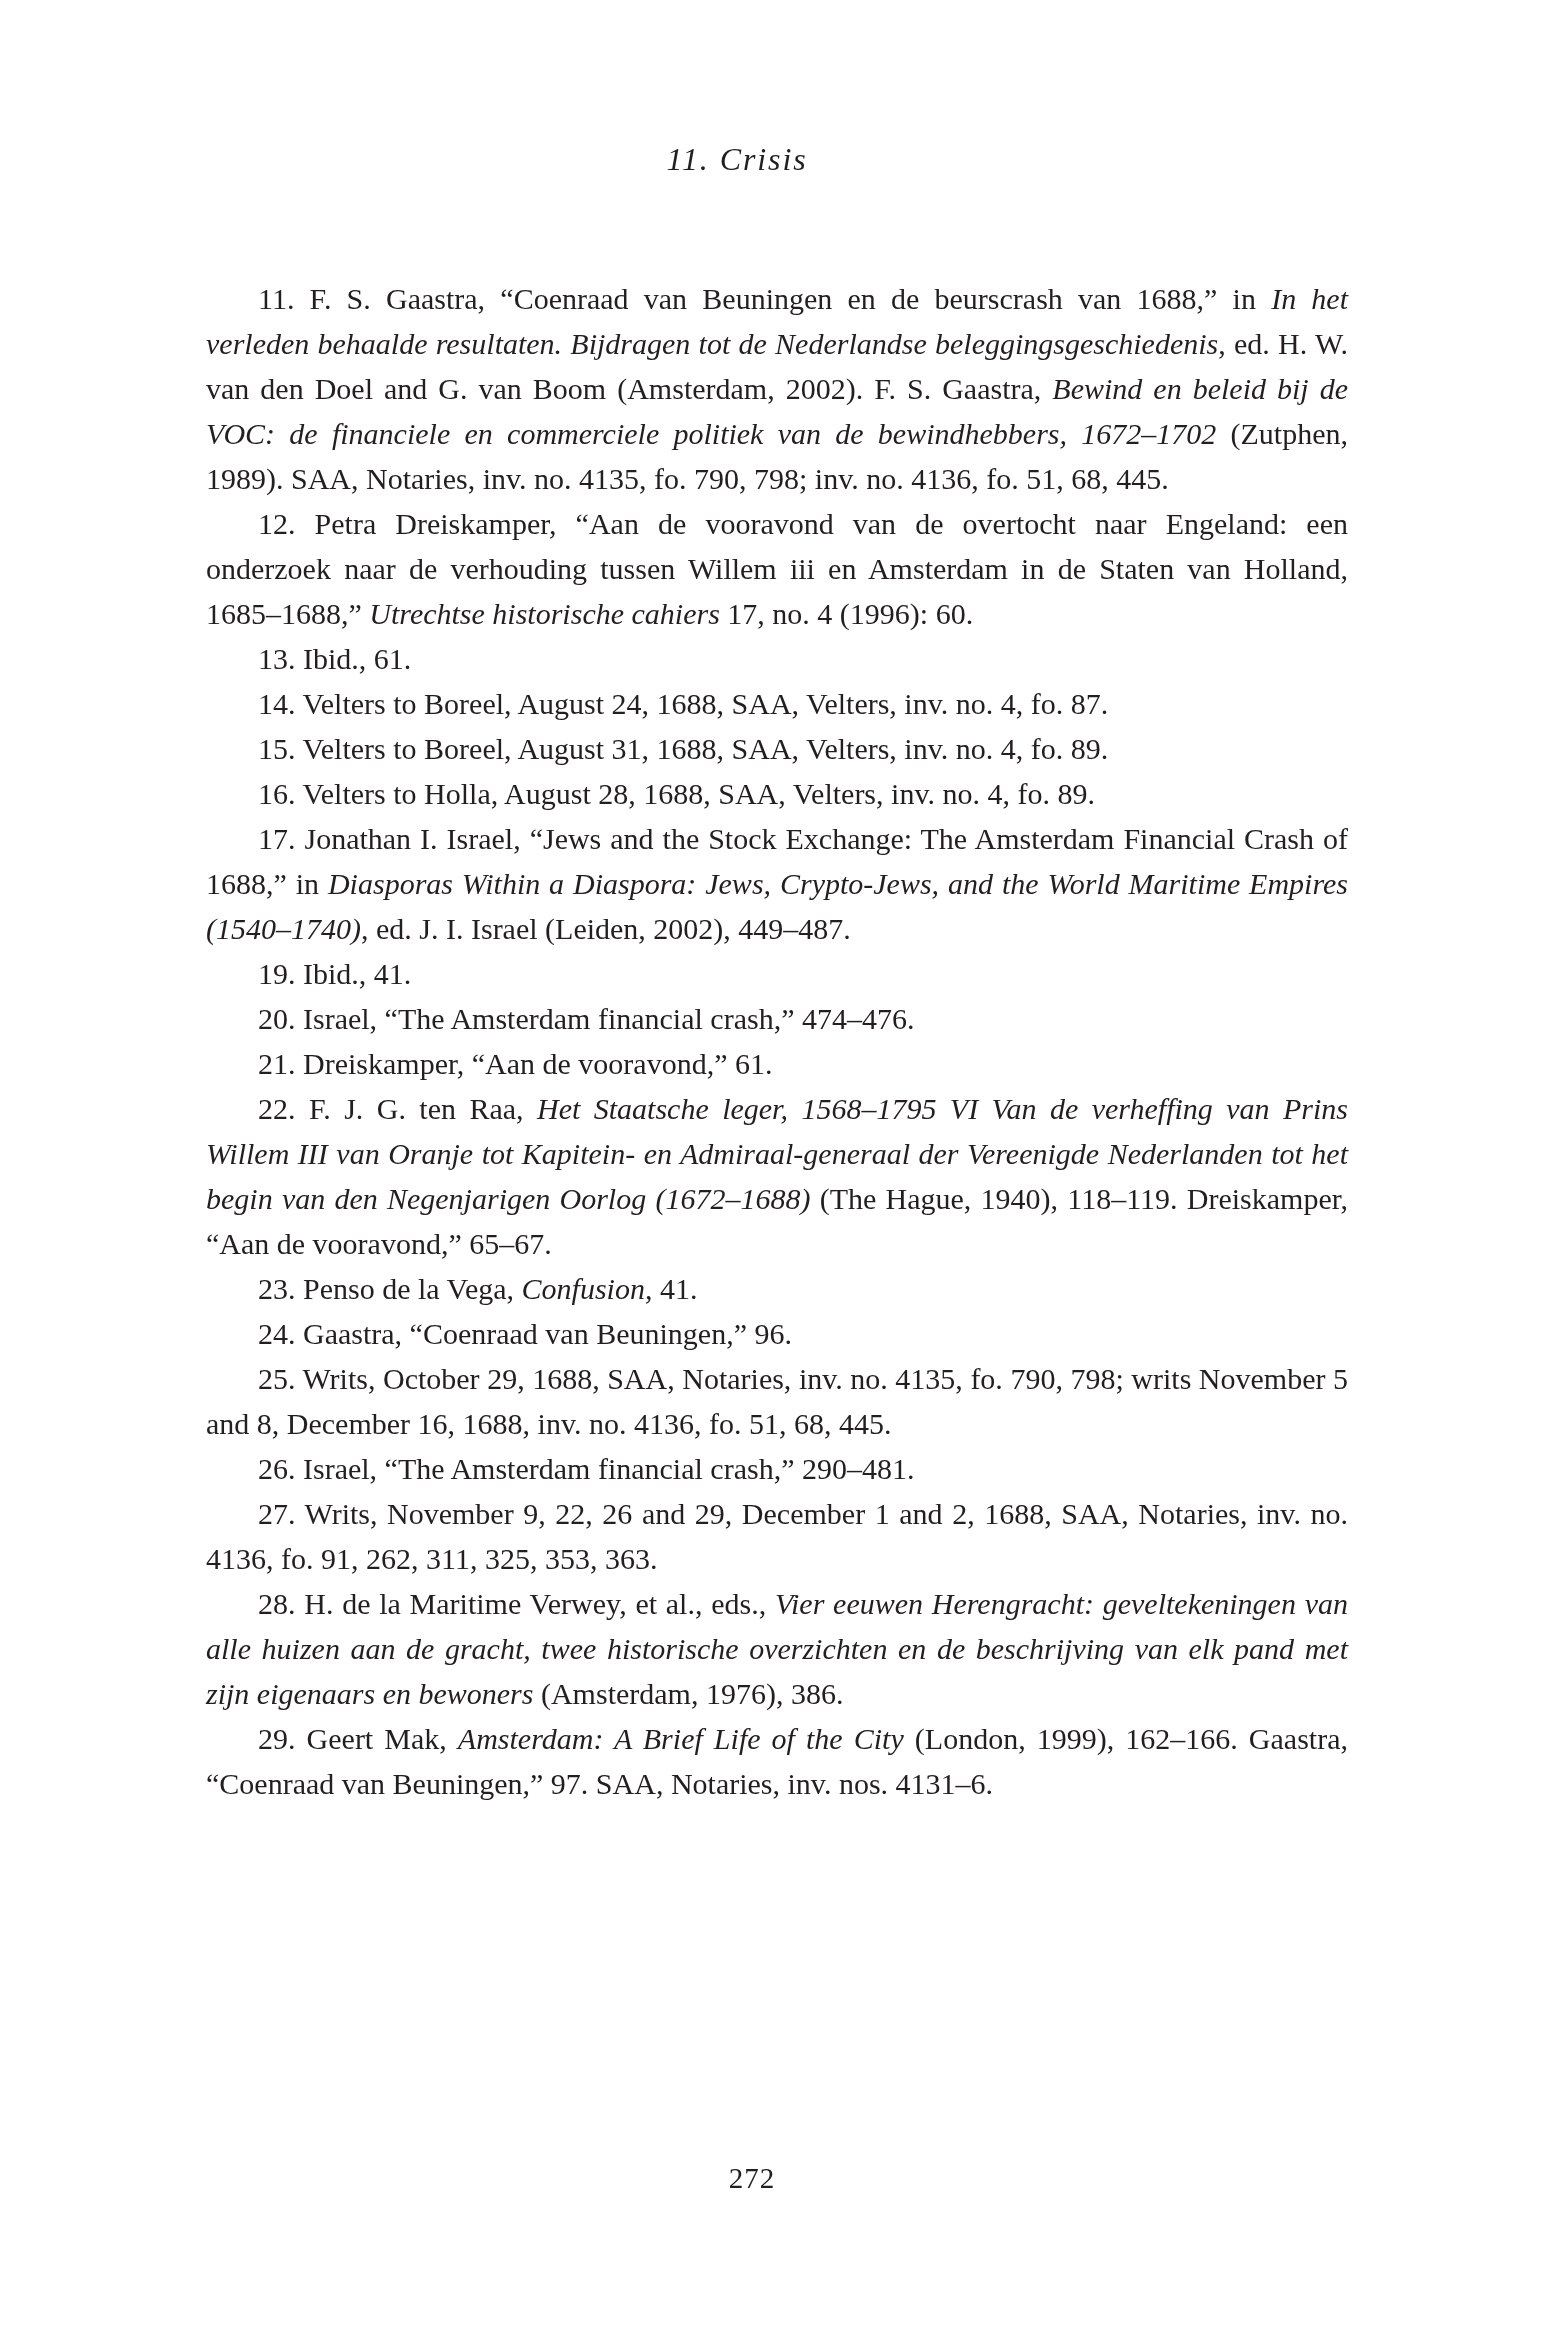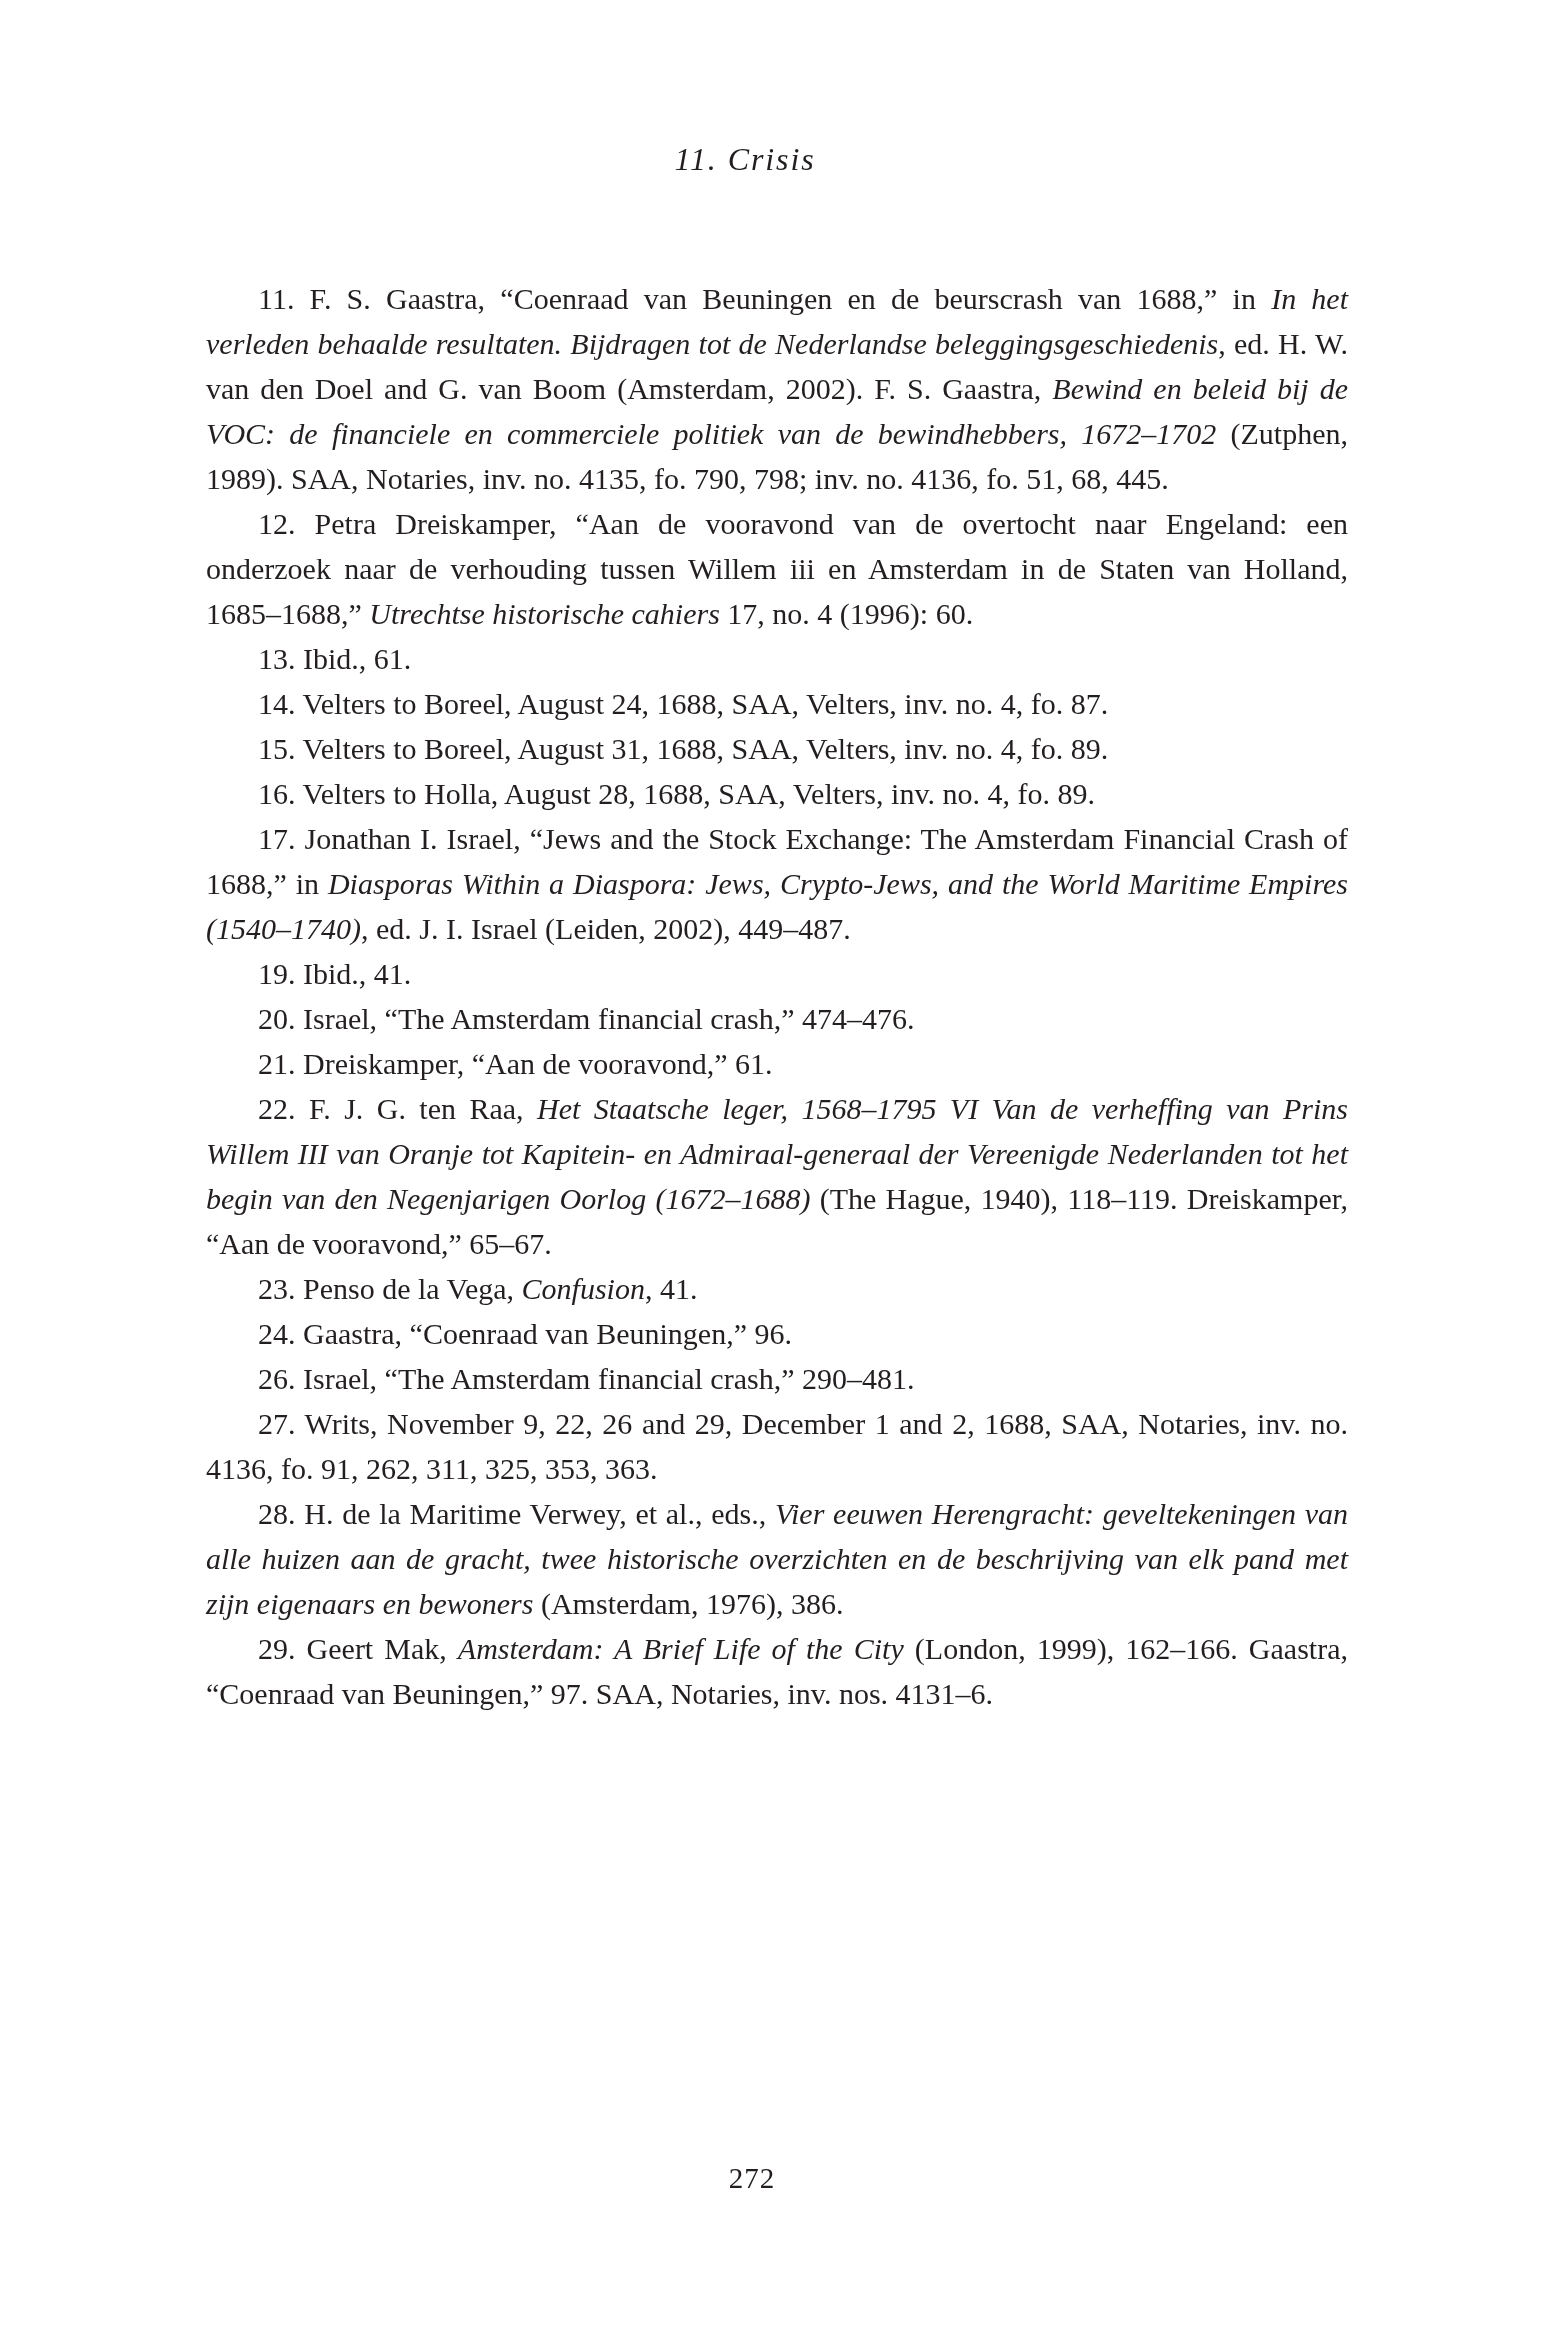--- a/index.html
+++ b/index.html
@@ -1,18 +1,18 @@
 <!DOCTYPE html>
 <html><head>
 <meta charset="utf-8">
 <style>
   html,body{margin:0;padding:0;background:#ffffff;}
   body{width:1561px;height:2341px;position:relative;overflow:hidden;
        font-family:"Liberation Serif","DejaVu Serif",serif;color:#231f20;}
-  .running-head{position:absolute;top:141px;left:8px;width:1474px;text-align:center;
+  .running-head{position:absolute;top:141px;left:0;width:1474px;text-align:center;
        font-style:italic;font-size:32px;letter-spacing:1.9px;}
   .notes{position:absolute;top:256px;left:206px;width:1142px;
        font-size:30px;line-height:45px;text-align:justify;margin-top:20px;}
   .note{text-indent:52px;margin:0;}
   .note i{font-style:italic;}
   .folio{position:absolute;top:2162px;left:0;width:1416px;text-align:center;font-size:29px;letter-spacing:1px;margin-left:44px;}
 </style>
 </head>
 <body>
 
@@ -25,20 +25,21 @@
     <p class="note"><span>14.</span><span> Velters to Boreel, August 24, 1688, SAA, Velters, inv. no. 4, fo. 87.</span></p>
     <p class="note"><span>15.</span><span> Velters to Boreel, August 31, 1688, SAA, Velters, inv. no. 4, fo. 89.</span></p>
     <p class="note"><span>16.</span><span> Velters to Holla, August 28, 1688, SAA, Velters, inv. no. 4, fo. 89.</span></p>
     <p class="note"><span>17.</span><span> Jonathan I. Israel, “Jews and the Stock Exchange: The Amsterdam Financial Crash of 1688,” in </span><i>Diasporas Within a Diaspora: Jews, Crypto-Jews, and the World Maritime Empires (1540–1740)</i><span>, ed. J. I. Israel (Leiden, 2002), 449–487.</span></p>
     <p class="note"><span>19.</span><span> Ibid., 41.</span></p>
     <p class="note"><span>20.</span><span> Israel, “The Amsterdam financial crash,” 474–476.</span></p>
     <p class="note"><span>21.</span><span> Dreiskamper, “Aan de vooravond,” 61.</span></p>
     <p class="note"><span>22.</span><span> F. J. G. ten Raa, </span><i>Het Staatsche leger, 1568–1795 VI Van de verheffing van Prins Willem III van Oranje tot Kapitein- en Admiraal-generaal der Vereenigde Nederlanden tot het begin van den Negenjarigen Oorlog (1672–1688)</i><span> (The Hague, 1940), 118–119. Dreiskamper, “Aan de vooravond,” 65–67.</span></p>
     <p class="note"><span>23.</span><span> Penso de la Vega, </span><i>Confusion</i><span>, 41.</span></p>
     <p class="note"><span>24.</span><span> Gaastra, “Coenraad van Beuningen,” 96.</span></p>
+    <p class="note"><span>25.</span><span> Writs, October 29, 1688, SAA, Notaries, inv. no. 4135, fo. 790, 798; writs November 5 and 8, December 16, 1688, inv. no. 4136, fo. 51, 68, 445.</span></p>
     <p class="note"><span>26.</span><span> Israel, “The Amsterdam financial crash,” 290–481.</span></p>
     <p class="note"><span>27.</span><span> Writs, November 9, 22, 26 and 29, December 1 and 2, 1688, SAA, Notaries, inv. no. 4136, fo. 91, 262, 311, 325, 353, 363.</span></p>
     <p class="note"><span>28.</span><span> H. de la Maritime Verwey, et al., eds., </span><i>Vier eeuwen Herengracht: geveltekeningen van alle huizen aan de gracht, twee historische overzichten en de beschrijving van elk pand met zijn eigenaars en bewoners</i><span> (Amsterdam, 1976), 386.</span></p>
     <p class="note"><span>29.</span><span> Geert Mak, </span><i>Amsterdam: A Brief Life of the City</i><span> (London, 1999), 162–166. Gaastra, “Coenraad van Beuningen,” 97. SAA, Notaries, inv. nos. 4131–6.</span></p>
   </div>
 
 <div class="folio">272</div>
 
 
 </body></html>

